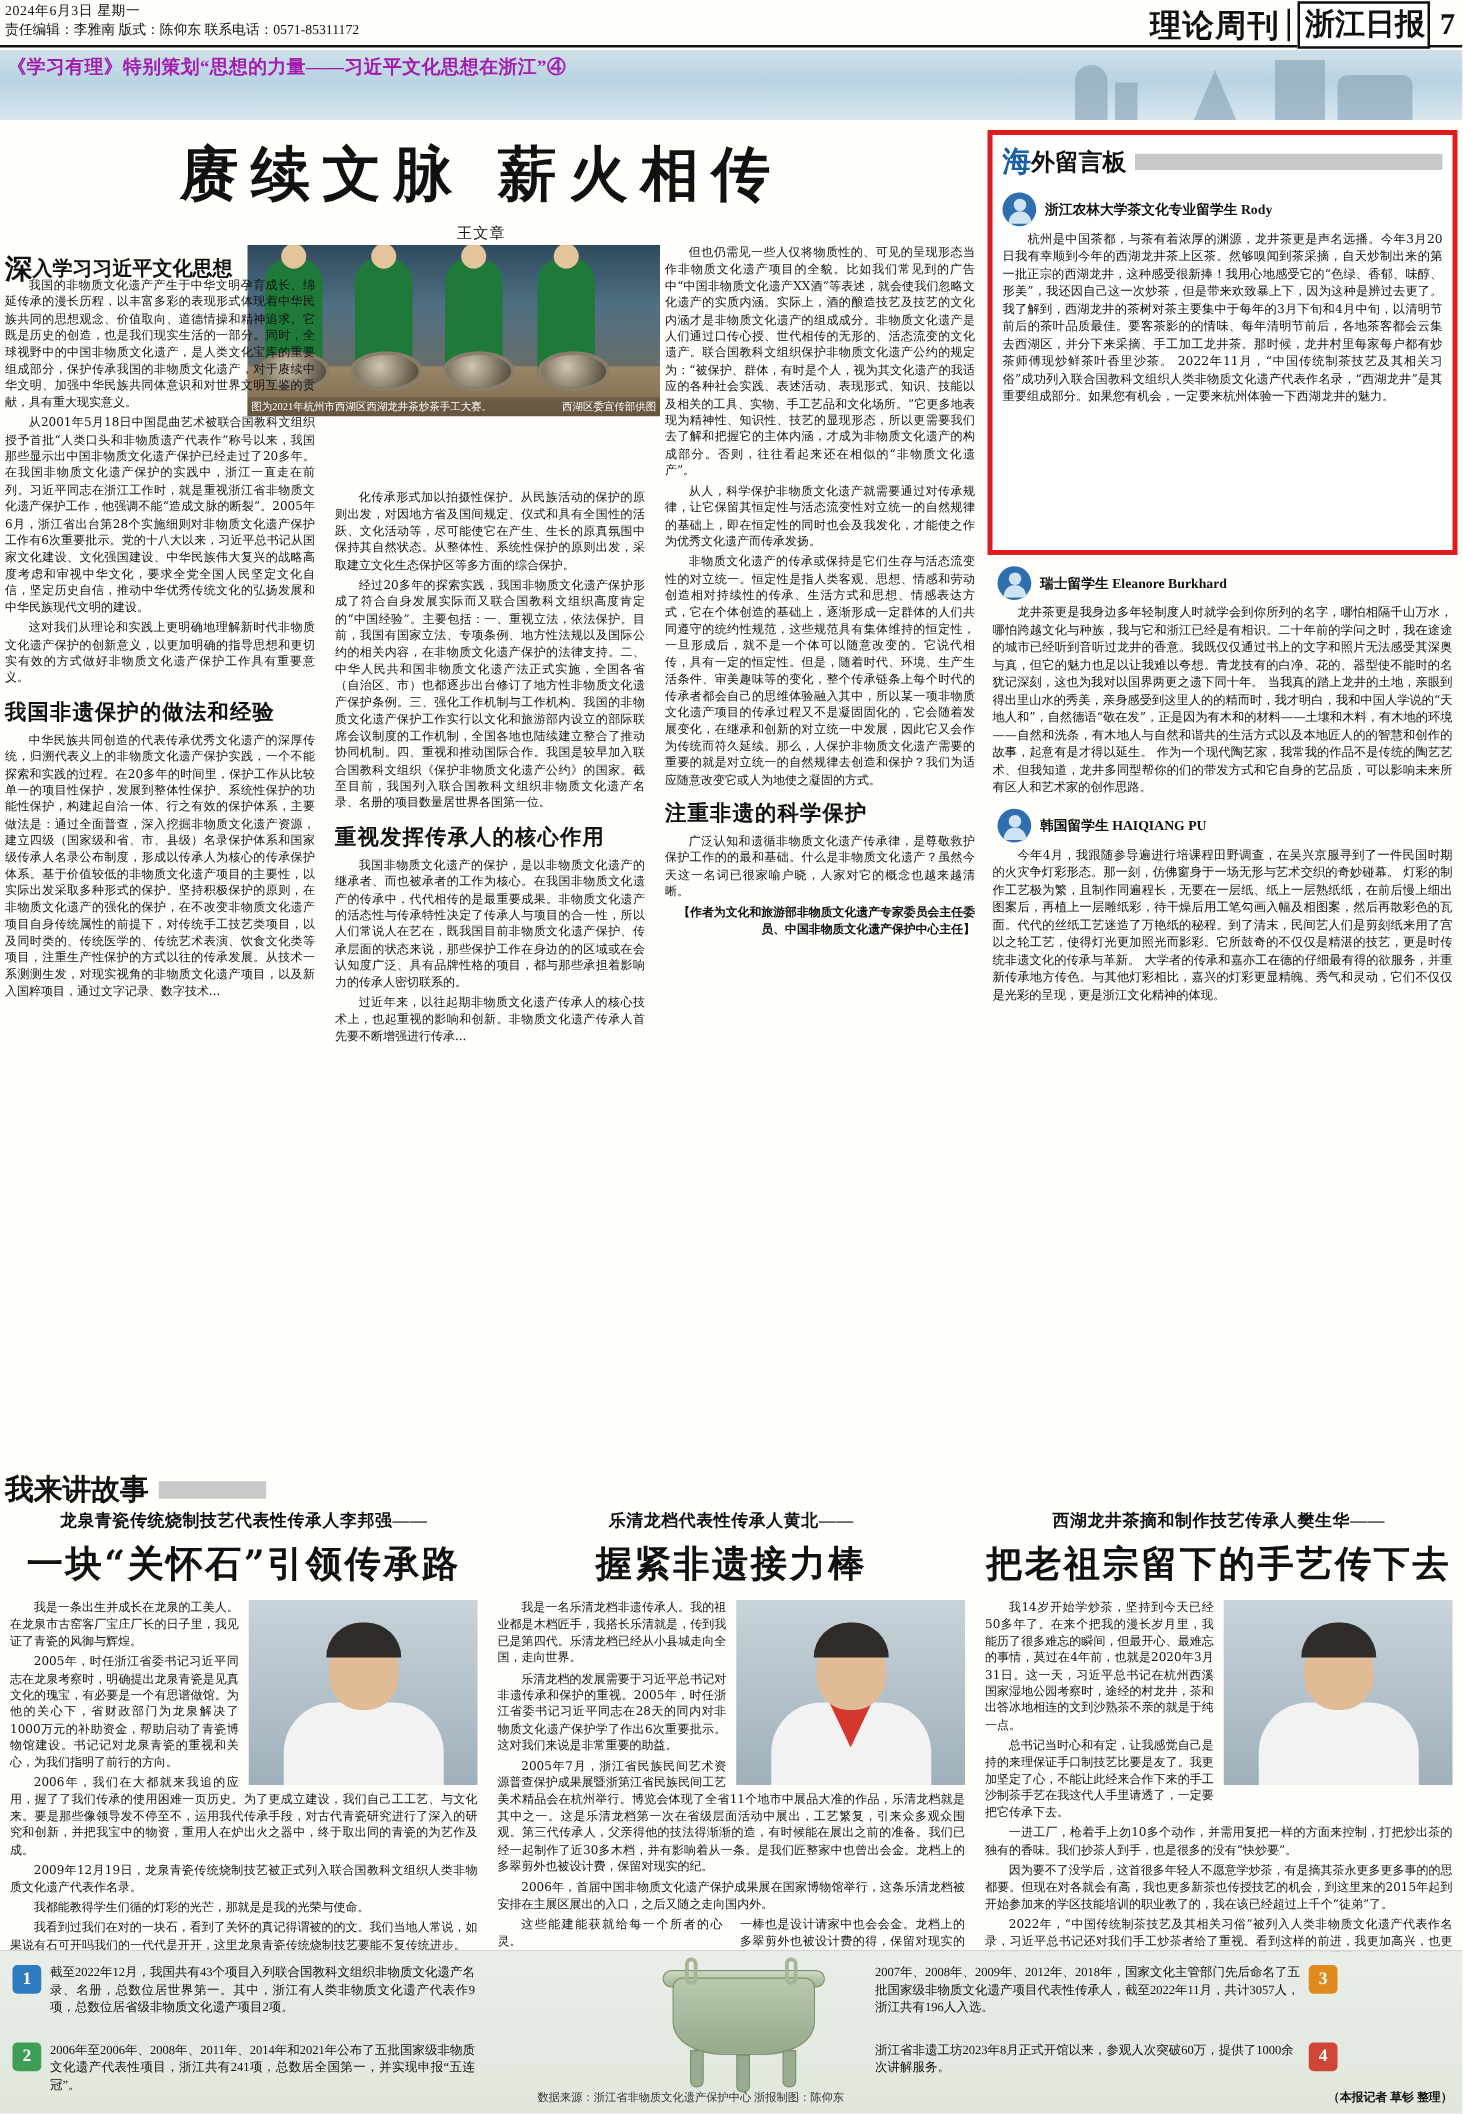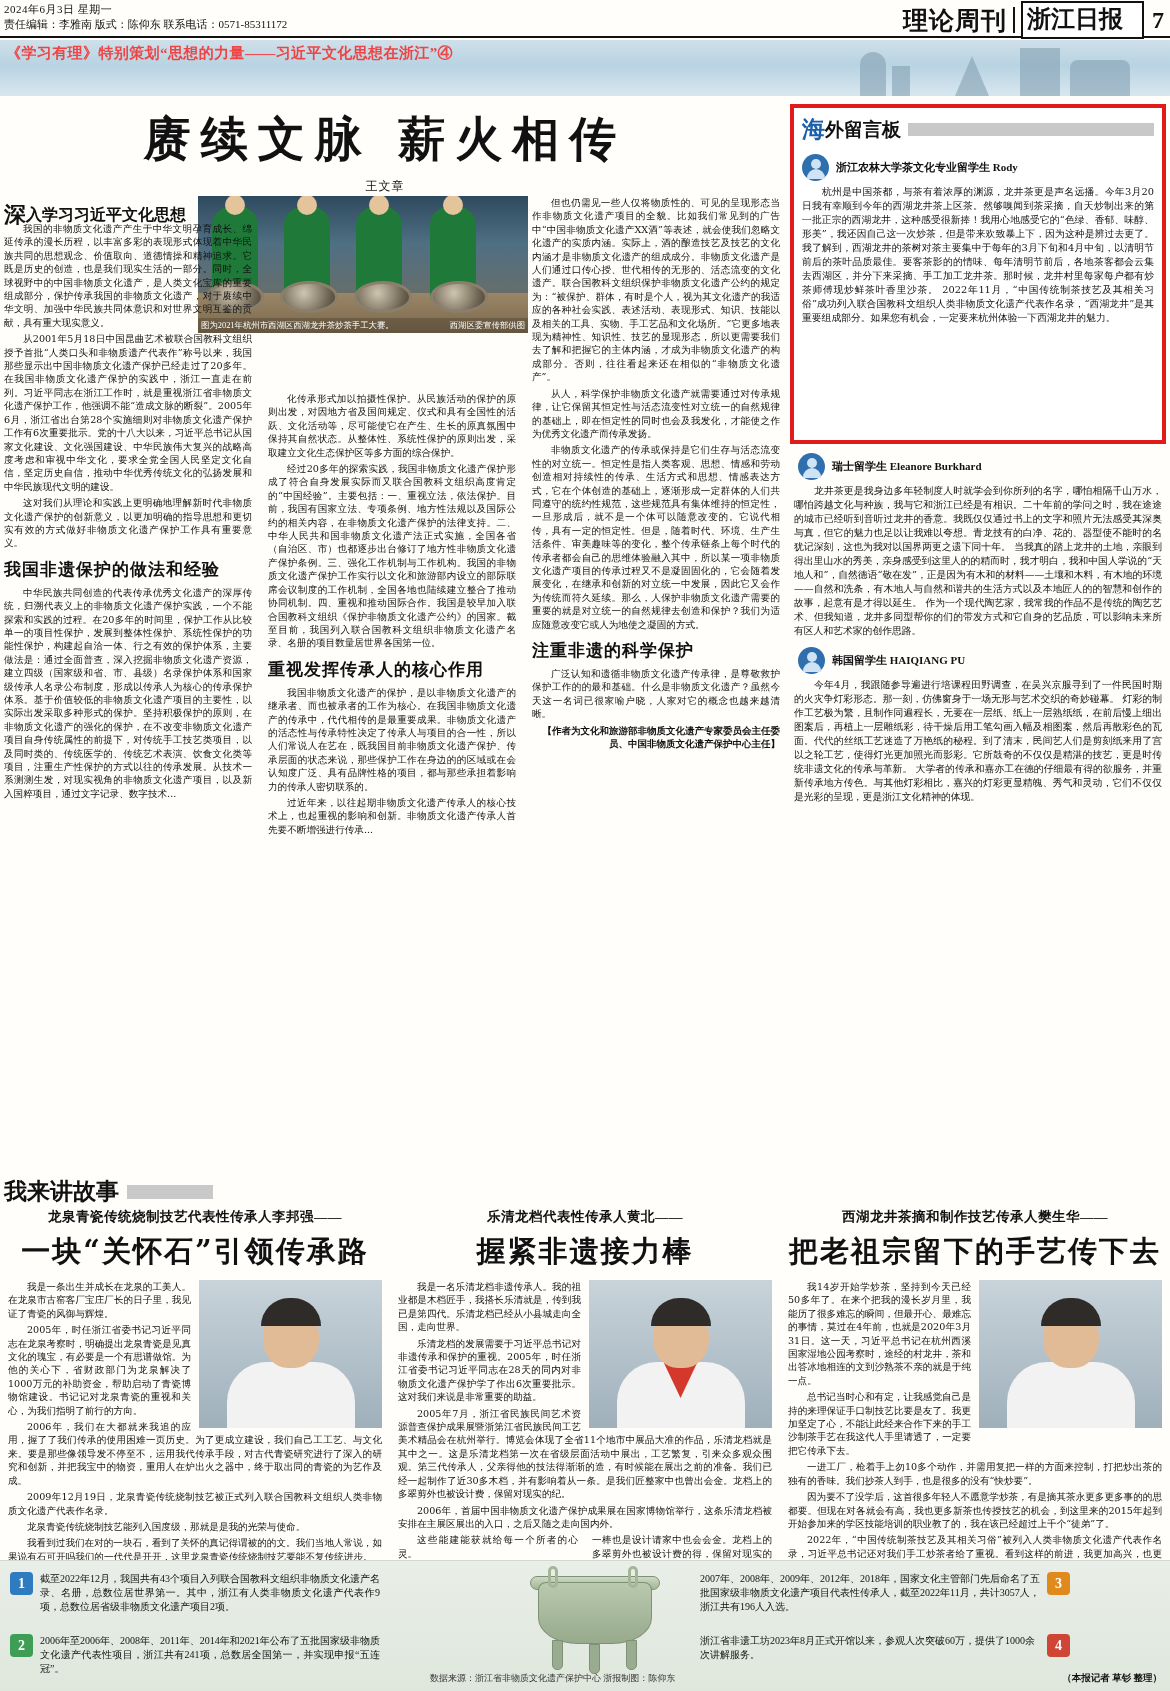--- a/index.html
+++ b/index.html
@@ -23,39 +23,39 @@
   .mast-left { font-size:11px; line-height:1.35; padding:2px 0 0 4px; }
   .mast-left .l1 { letter-spacing:0.5px; }
   .mast-right { display:flex; align-items:center; gap:6px; padding-right:6px; padding-top:1px; }
   .mast-title {
     font-family:"DejaVu Serif", serif;
     font-weight:bold; font-size:25px; letter-spacing:1px;
   }
   .mast-sep { width:2px; height:26px; background:#111; }
   .mast-paper {
     font-weight:bold; font-size:24px;
-    border:2px solid #111; padding:0px 19px 2px 4px;
+    border:2px solid #111; padding:0px 2px 2px 4px;
     background:#fff;
   }
   .mast-pageno { font-weight:bold; font-size:24px; padding-left:2px; }
 
   
   .banner {
     position:absolute; left:0; top:40px; width:1170px; height:56px;
     background:linear-gradient(180deg,#cfe0ea 0%, #b8d3e2 45%, #d8e7ef 100%);
     overflow:hidden;
   }
   .banner .silh {
     position:absolute; bottom:0; opacity:.55;
     background:#7e9bad;
   }
   .banner-label {
     position:absolute; left:6px; top:44px;
     font-size:15px; font-weight:bold; letter-spacing:0.4px;
-    color:#ef4444;
+    color:#a21caf;
   }
 
   
   .headline {
     position:absolute; left:0; top:108px; width:770px;
     text-align:center;
   }
   .headline h1 {
     margin:0; font-size:47px; font-weight:bold; letter-spacing:10px;
     font-family:"DejaVu Serif", serif;
@@ -352,21 +352,21 @@
     <div class="split">
       <div class="portrait">
         <div class="ph-body"></div>
         <div class="ph-head"></div>
         <div class="ph-hair"></div>
       </div>
       <p class="s">我是一条出生并成长在龙泉的工美人。在龙泉市古窑客厂宝庄厂长的日子里，我见证了青瓷的风御与辉煌。</p>
       <p class="s">2005年，时任浙江省委书记习近平同志在龙泉考察时，明确提出龙泉青瓷是见真文化的瑰宝，有必要是一个有思谱做馆。为他的关心下，省财政部门为龙泉解决了1000万元的补助资金，帮助启动了青瓷博物馆建设。书记记对龙泉青瓷的重视和关心，为我们指明了前行的方向。</p>
       <p class="s">2006年，我们在大都就来我追的应用，握了了我们传承的使用困难一页历史。为了更成立建设，我们自己工工艺、与文化来。要是那些像领导发不停至不，运用我代传承手段，对古代青瓷研究进行了深入的研究和创新，并把我宝中的物资，重用人在炉出火之器中，终于取出同的青瓷的为艺作及成。</p>
       <p class="s">2009年12月19日，龙泉青瓷传统烧制技艺被正式列入联合国教科文组织人类非物质文化遗产代表作名录。</p>
-      <p class="s">龙泉青瓷传统烧制技艺能列入国度级，那就是是我的光荣与使命。</p>
+      <p class="s">我都能教得学生们循的灯彩的光芒，那就是是我的光荣与使命。</p>
       <p class="s">我看到过我们在对的一块石，看到了关怀的真记得谓被的的文。我们当地人常说，如果说有石可开吗我们的一代代是开开，这里龙泉青瓷传统烧制技艺要能不复传统进步。</p>
       <div class="cols2">
         <p class="s">这块“关怀石”不仅仅是记忆的载体，更是一座将来、建设者让去与未来。作为龙泉青瓷传统烧制技艺代表性传承人，我的责任重大，要把这份珍贵的关怀转化为在行渐进“关怀石”的传承和历史，这些能建能获就给每一个所者的心灵，每次讲过这些故事，我都能教得学生们循的灯彩的光芒。每当遇到新的学体，我也总是希望们的在龙泉青瓷博物馆上给这块“关怀石”，让他们感受到那份厚重、厚重成与教化。</p>
         <p class="s">龙泉，这座青瓷之都，正由一代又一代的工匠和艺人用坚守和热爱书写新的篇章。我坚信，龙泉青瓷的故事将传递得更远，成为中华文化的一张亮丽的名片。</p>
       </div>
       <div class="sig">（本报记者 杨世丹 整理）</div>
     </div>
   </div>
 
   <div class="story s2">

